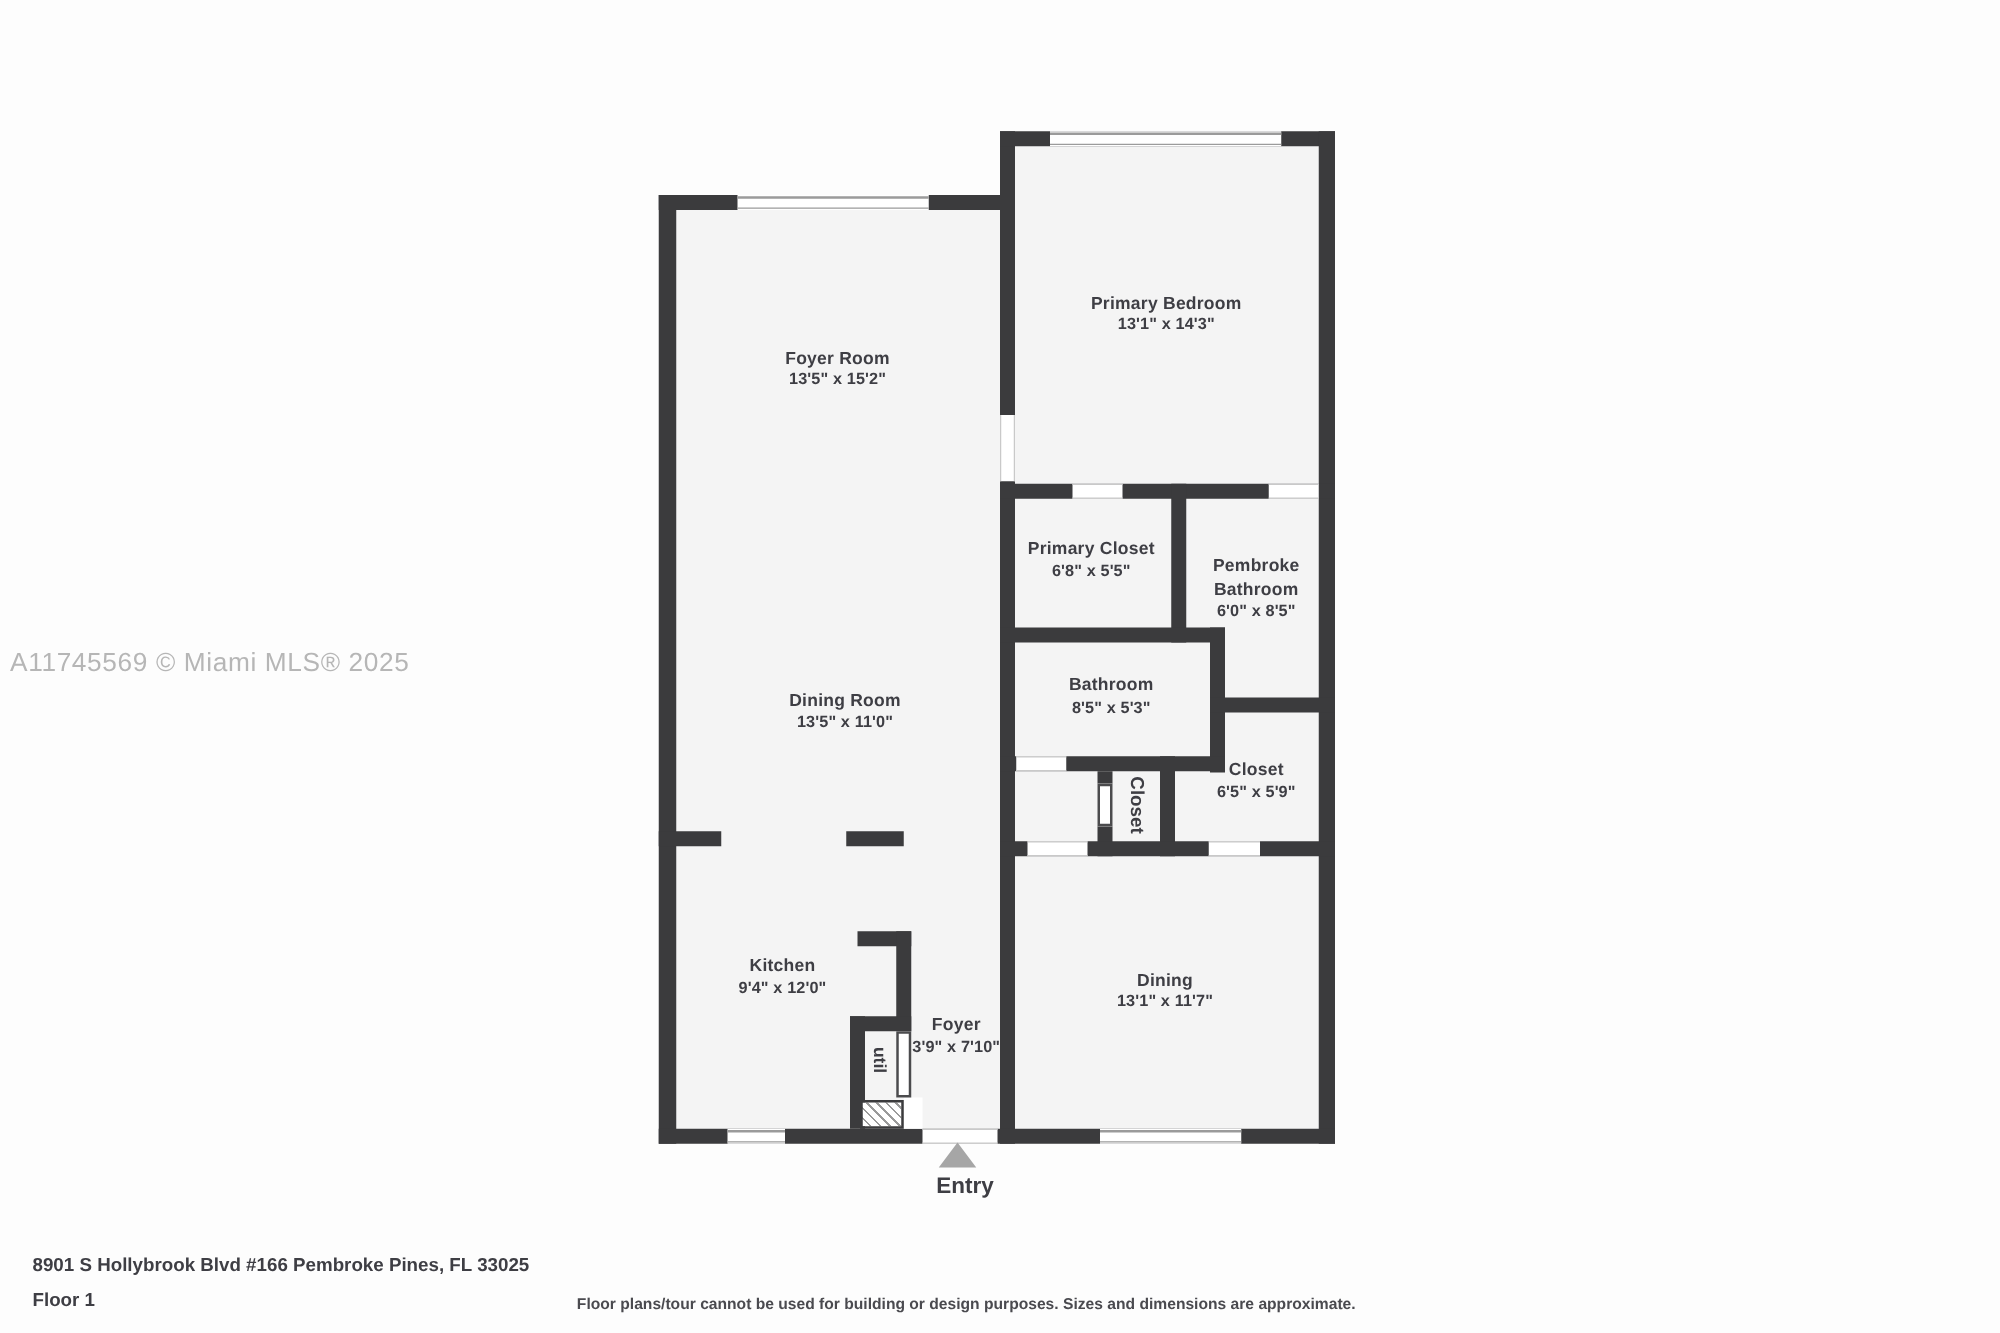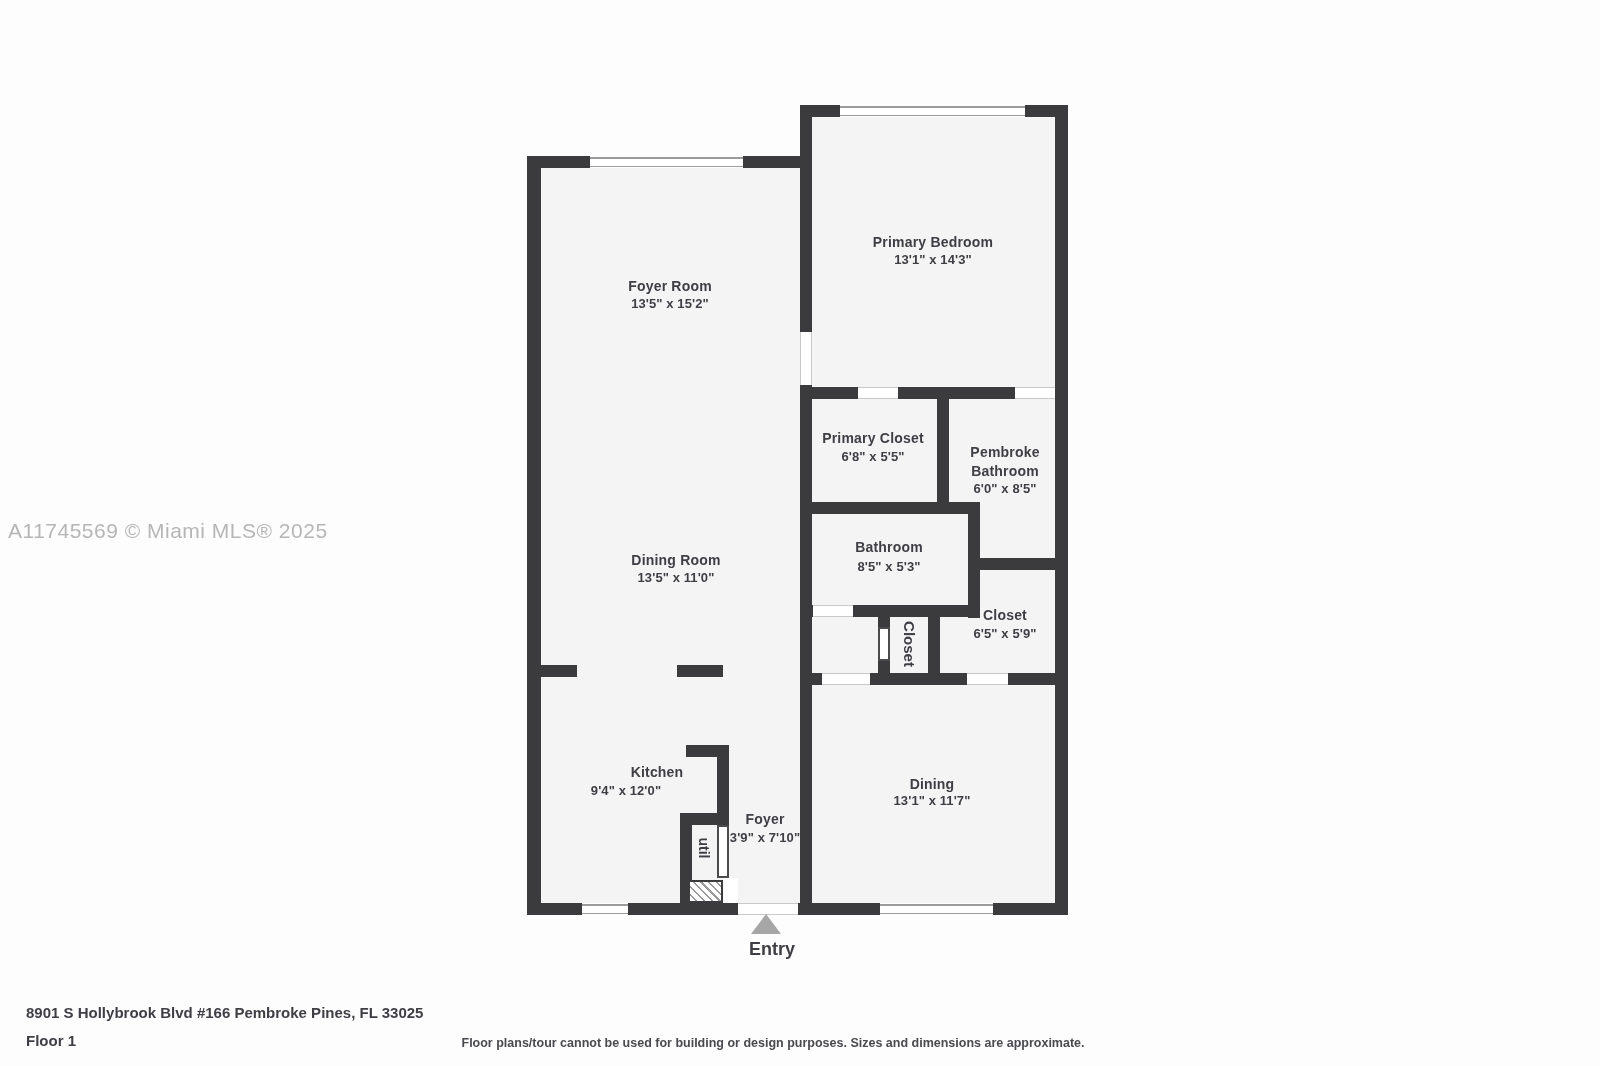--- a/index.html
+++ b/index.html
@@ -89,21 +89,21 @@
   <div class="leaf" style="left:717px;top:825px;width:12px;height:53px;"></div>
 
   <div class="hatch" style="left:688px;top:880px;width:35px;height:23px;"></div>
 
   <div class="lbl" style="left:670px;top:286px;">Foyer Room</div>
   <div class="lbl dim" style="left:670px;top:303px;">13'5" x 15'2"</div>
 
   <div class="lbl" style="left:676px;top:560px;">Dining Room</div>
   <div class="lbl dim" style="left:676px;top:577px;">13'5" x 11'0"</div>
 
-  <div class="lbl" style="left:626px;top:772px;margin-left:31px;">Kitchen</div>
+  <div class="lbl" style="left:626px;top:772px;">Kitchen</div>
   <div class="lbl dim" style="left:626px;top:790px;">9'4" x 12'0"</div>
 
   <div class="lbl" style="left:765px;top:819px;">Foyer</div>
   <div class="lbl dim" style="left:765px;top:837px;">3'9" x 7'10"</div>
 
   <div class="lbl" style="left:933px;top:242px;">Primary Bedroom</div>
   <div class="lbl dim" style="left:933px;top:259px;">13'1" x 14'3"</div>
 
   <div class="lbl" style="left:873px;top:438px;">Primary Closet</div>
   <div class="lbl dim" style="left:873px;top:456px;">6'8" x 5'5"</div>

